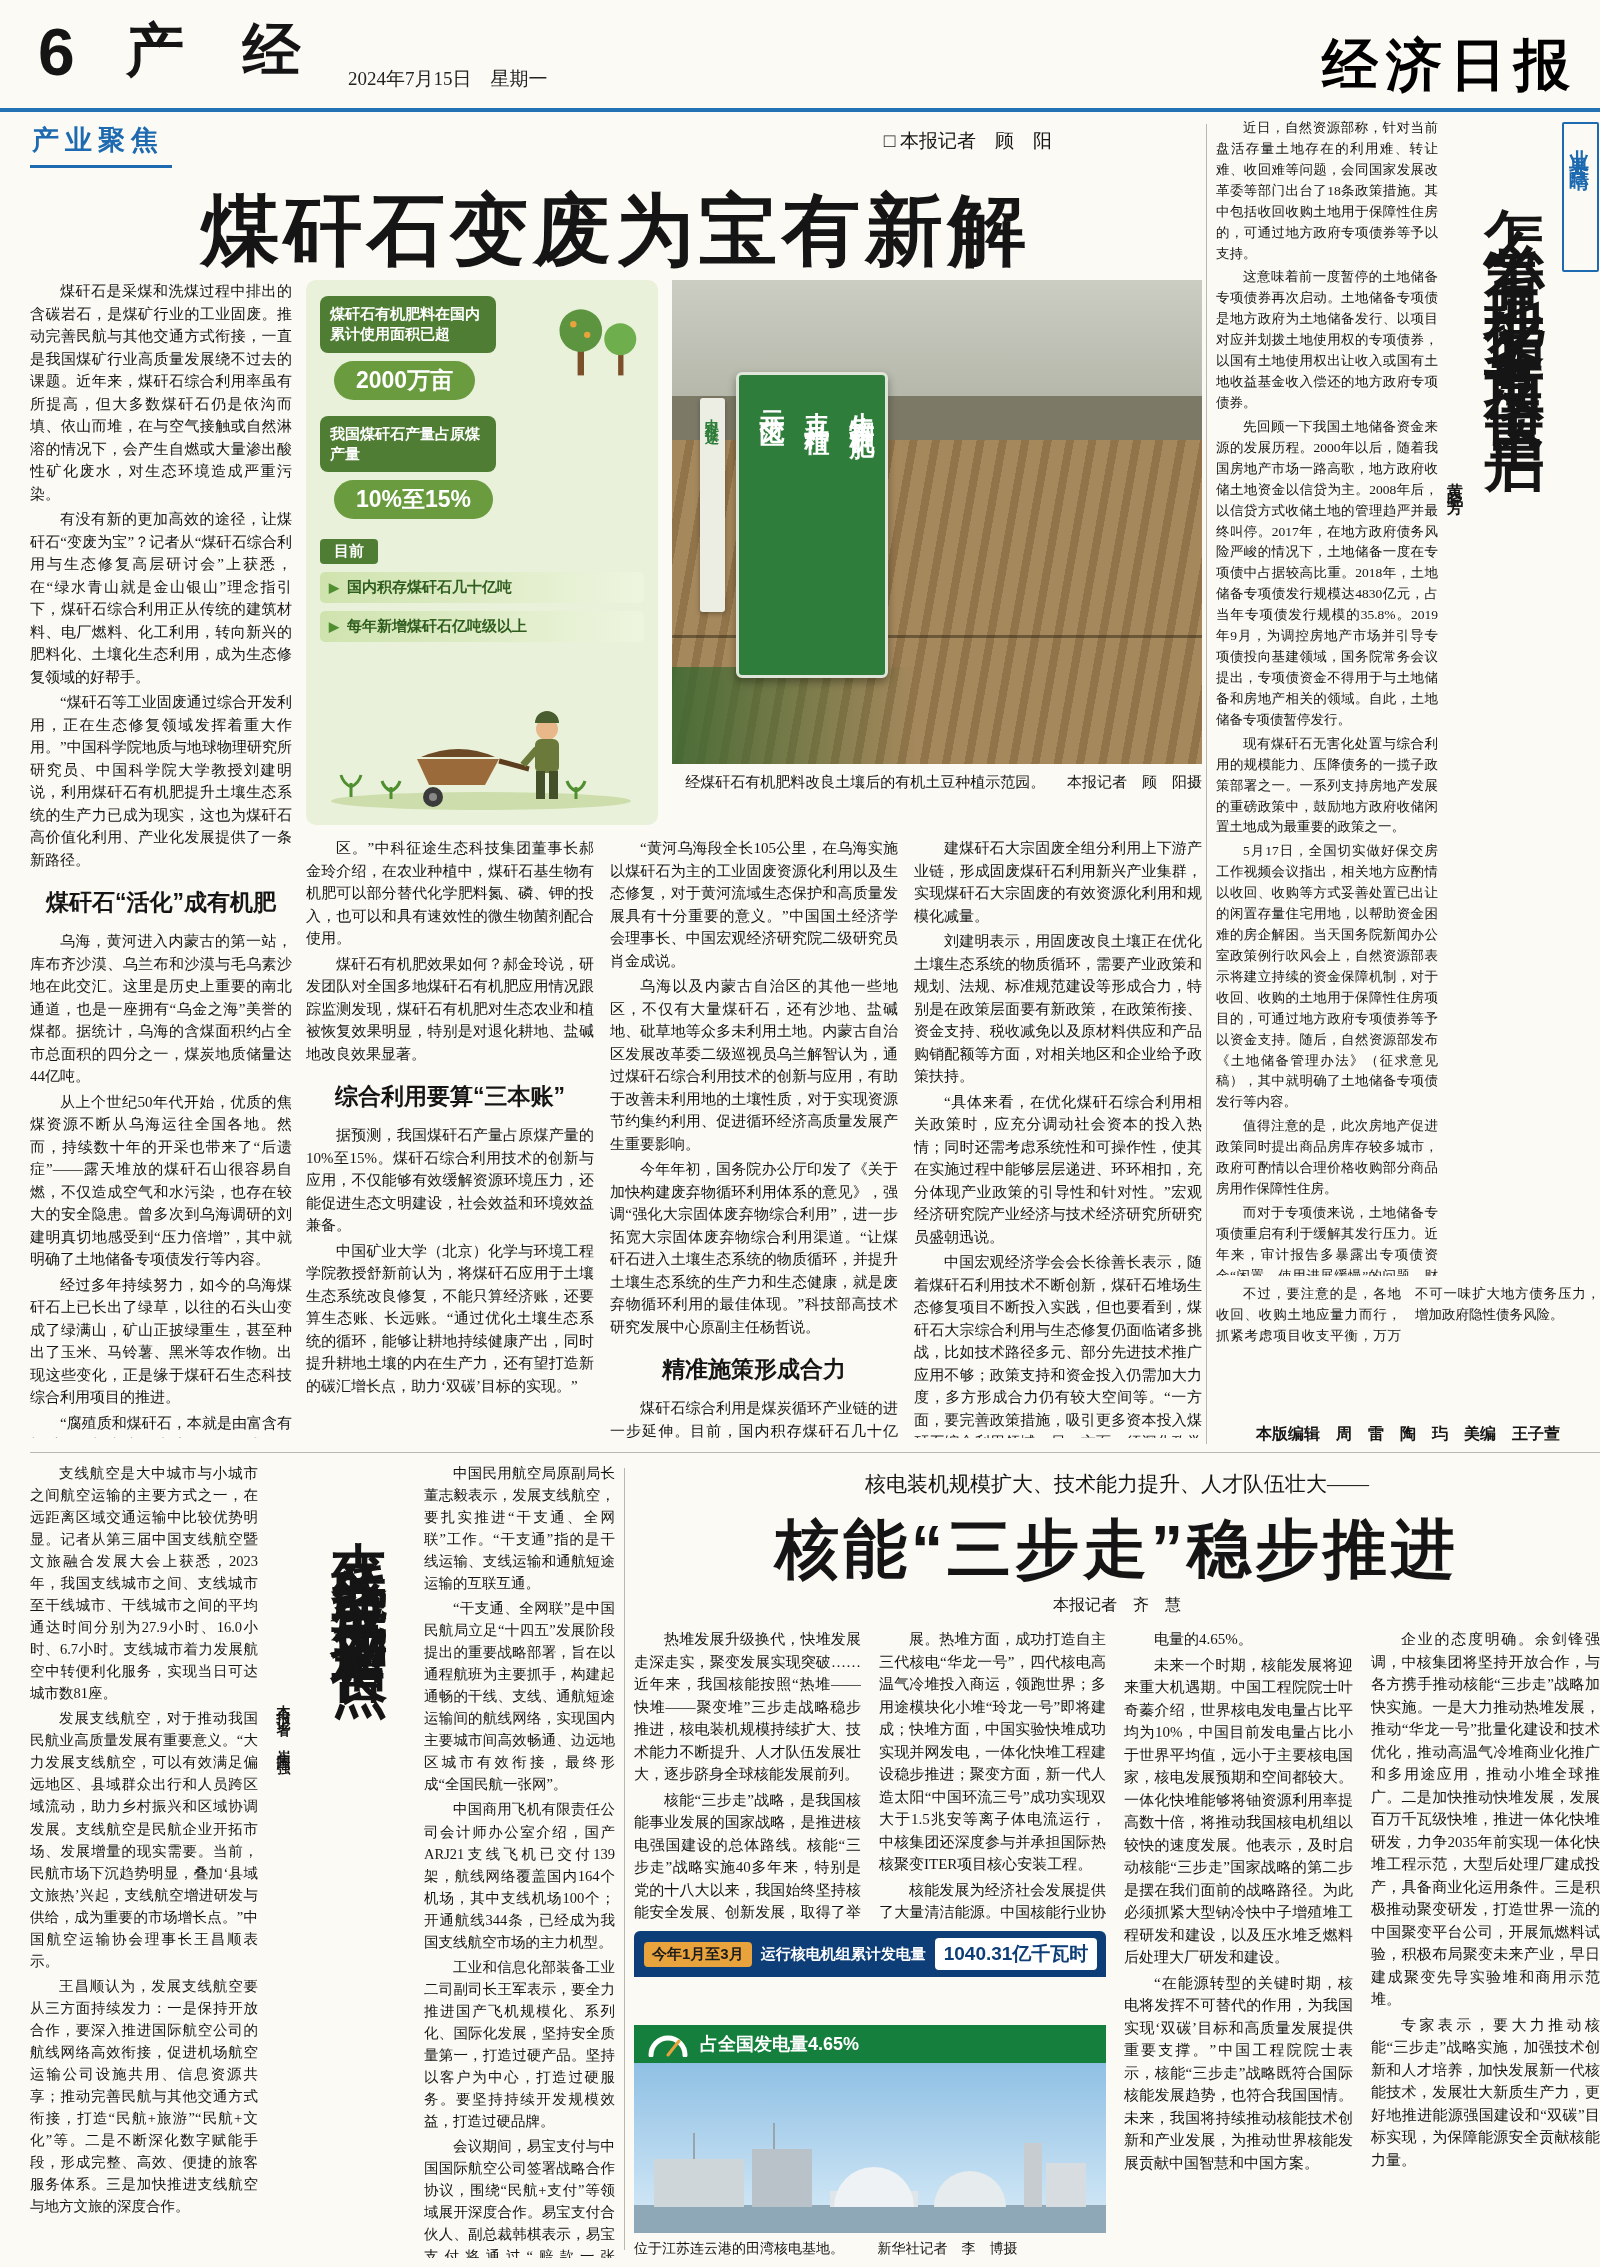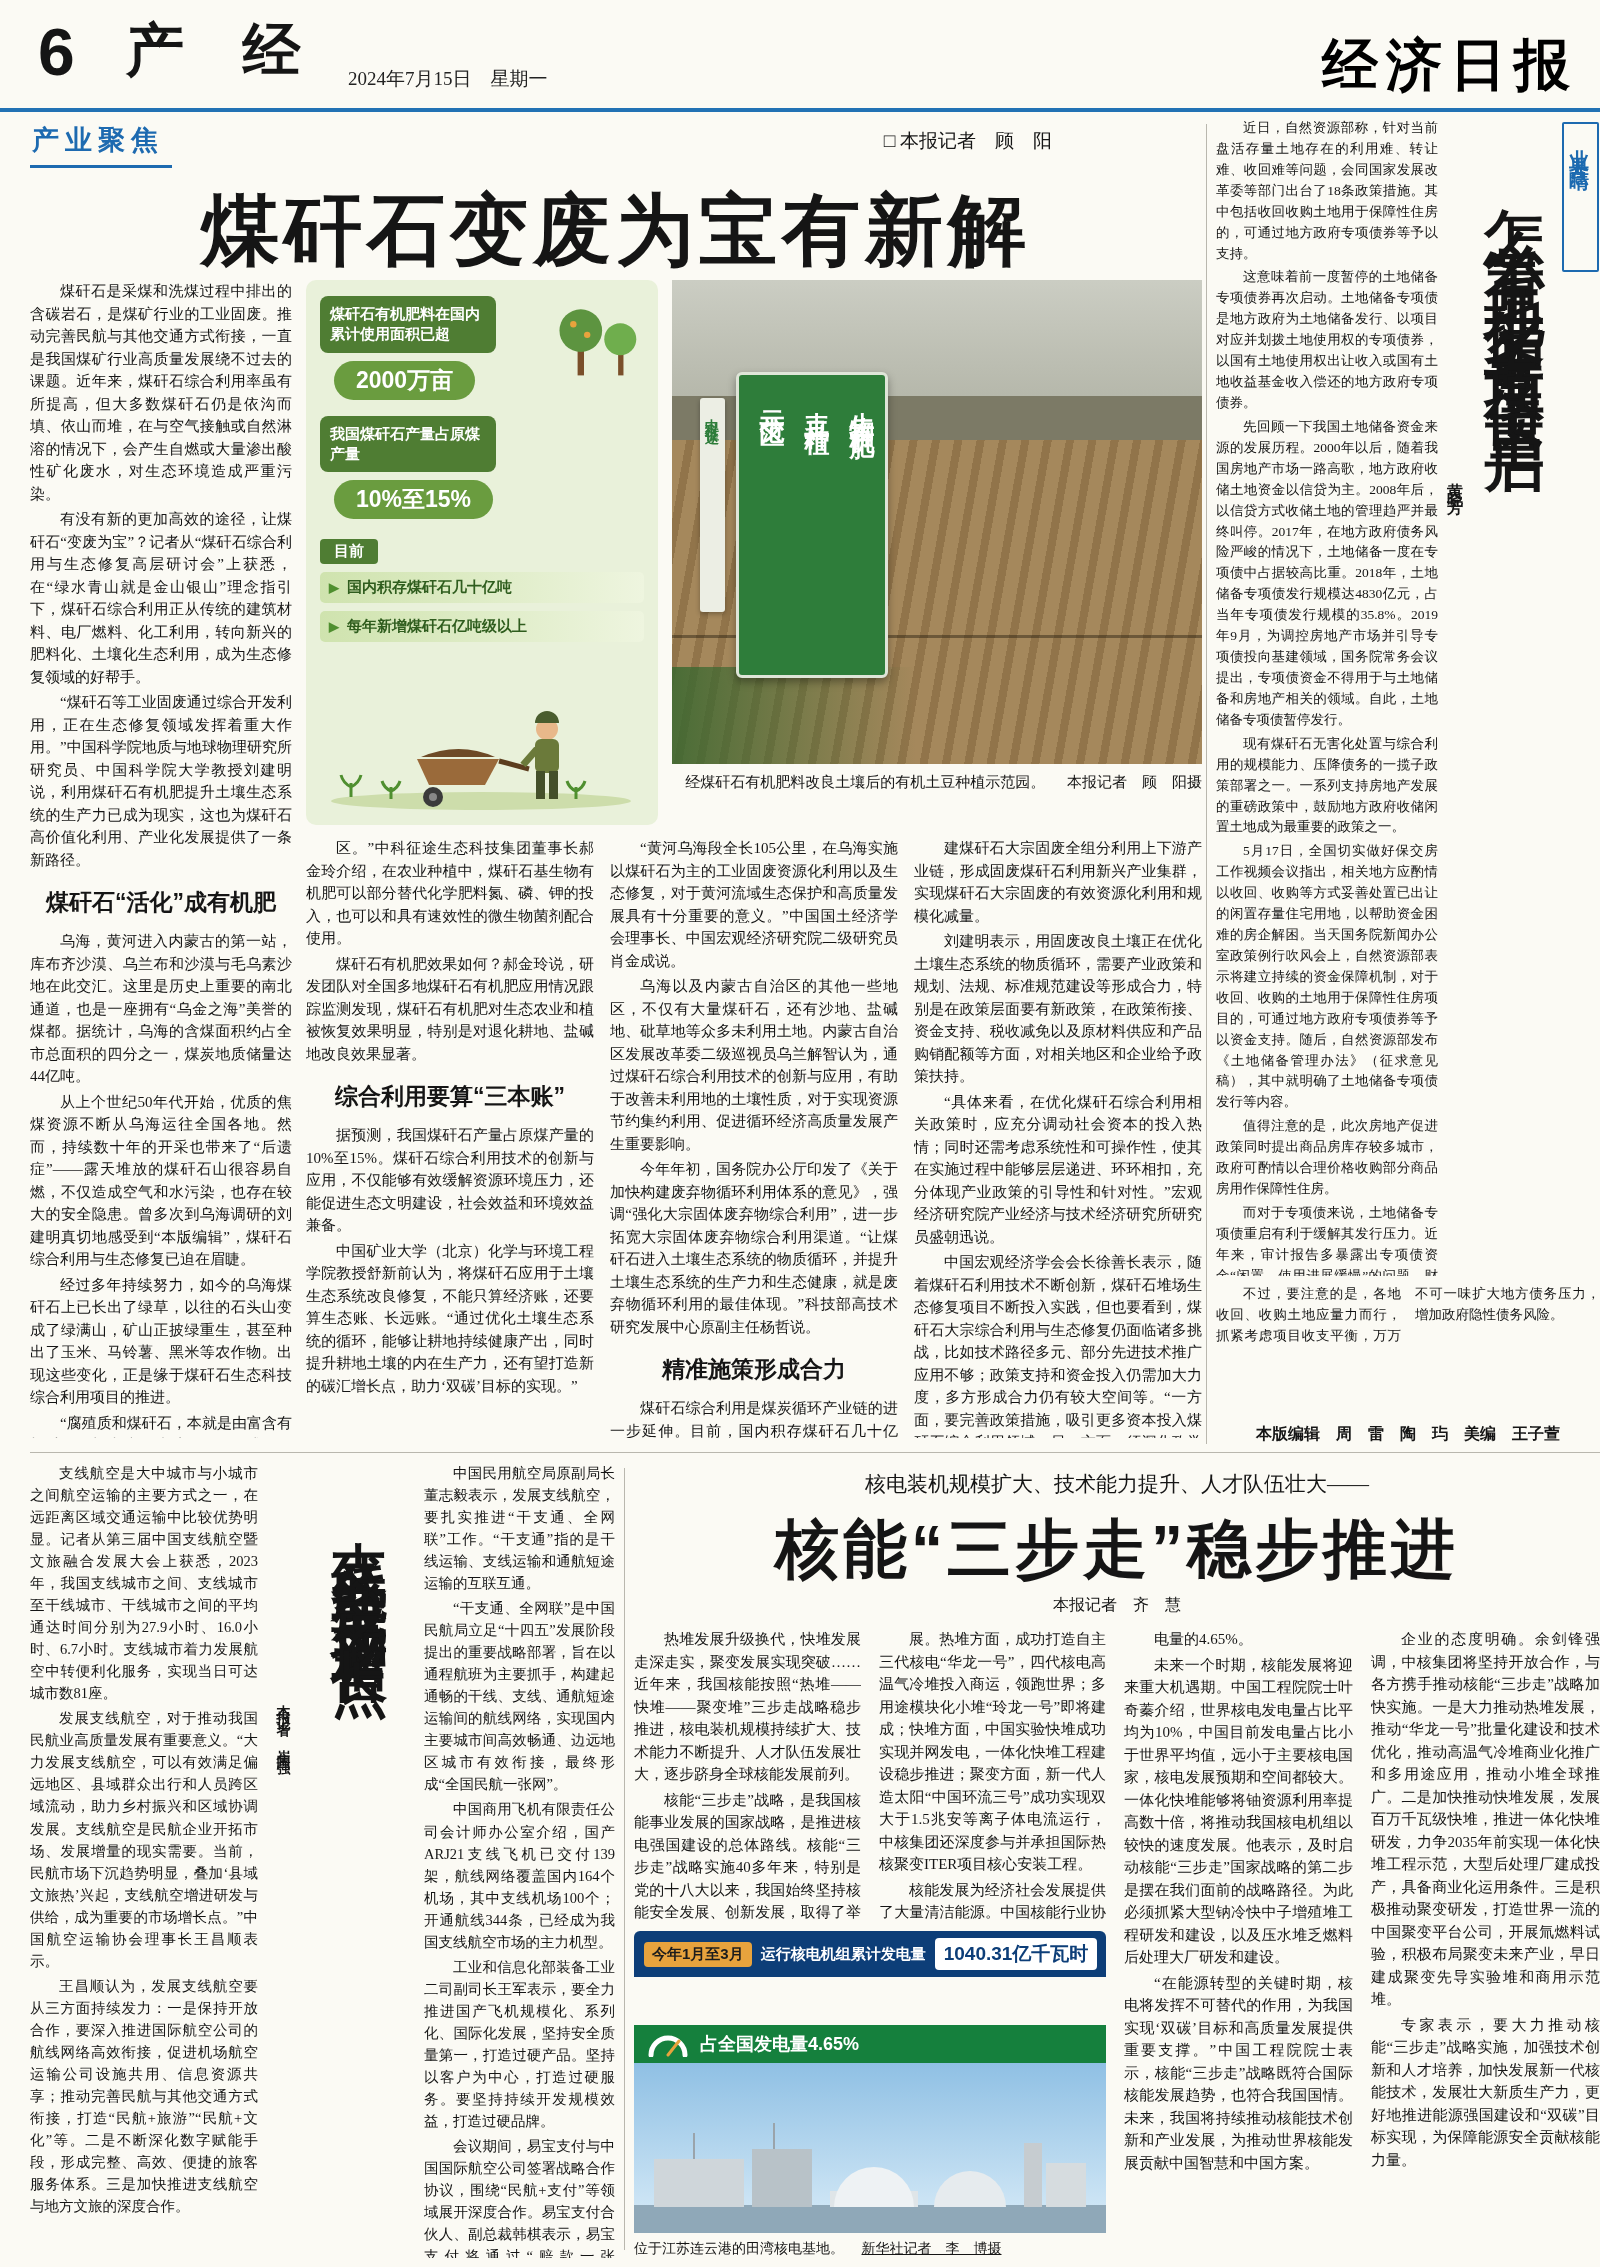--- a/index.html
+++ b/index.html
@@ -124,21 +124,21 @@
   .nu-chip { background:#e8a33d; color:#1c1c1c; font:700 15px "Liberation Sans",sans-serif;
              padding:3px 8px; border-radius:4px; white-space:nowrap; }
   .nu-banner-label { color:#fff; font:700 15px "Liberation Sans",sans-serif; white-space:nowrap; }
   .nu-value { background:#fff; color:#0d3e78; font:900 19px "Liberation Sans",sans-serif;
               padding:3px 9px; border-radius:4px; white-space:nowrap; }
   .nu-share-row { display:flex; align-items:center; gap:10px; background:#15803d; padding:6px 12px;margin-top:48px; }
   .gauge-svg { width:44px; height:26px; }
   .nu-share-text { color:#fff; font:700 18px "Liberation Sans",sans-serif; }
   .nu-photo-svg { display:block; width:472px; height:170px; }
   .nu-caption { font-size:14px; padding-top:7px; }
-  .nu-caption .credit { margin-left:14px;text-decoration:underline; }
+  .nu-caption .credit { margin-left:30px; }
 </style>
 </head>
 <body>
 
 <div id="page">
 
   <div class="masthead">
     <span class="page-num">6</span>
     <span class="section-name">产 经</span>
     <span class="date-line">2024年7月15日　星期一</span>
@@ -159,21 +159,21 @@
     <div class="g-body">
       <div class="g-col1 clip">
         <div>
             <p class="para">煤矸石是采煤和洗煤过程中排出的含碳岩石，是煤矿行业的工业固废。推动完善民航与其他交通方式衔接，一直是我国煤矿行业高质量发展绕不过去的课题。近年来，煤矸石综合利用率虽有所提高，但大多数煤矸石仍是依沟而填、依山而堆，在与空气接触或自然淋溶的情况下，会产生自燃或大量渗出酸性矿化废水，对生态环境造成严重污染。</p>
             <p class="para">有没有新的更加高效的途径，让煤矸石“变废为宝”？记者从“煤矸石综合利用与生态修复高层研讨会”上获悉，在“绿水青山就是金山银山”理念指引下，煤矸石综合利用正从传统的建筑材料、电厂燃料、化工利用，转向新兴的肥料化、土壤化生态利用，成为生态修复领域的好帮手。</p>
             <p class="para">“煤矸石等工业固废通过综合开发利用，正在生态修复领域发挥着重大作用。”中国科学院地质与地球物理研究所研究员、中国科学院大学教授刘建明说，利用煤矸石有机肥提升土壤生态系统的生产力已成为现实，这也为煤矸石高价值化利用、产业化发展提供了一条新路径。</p>
           </div>
         <div class="subhead">煤矸石“活化”成有机肥</div>
         <div>
             <p class="para">乌海，黄河进入内蒙古的第一站，库布齐沙漠、乌兰布和沙漠与毛乌素沙地在此交汇。这里是历史上重要的南北通道，也是一座拥有“乌金之海”美誉的煤都。据统计，乌海的含煤面积约占全市总面积的四分之一，煤炭地质储量达44亿吨。</p>
-            <p class="para">从上个世纪50年代开始，优质的焦煤资源不断从乌海运往全国各地。然而，持续数十年的开采也带来了“后遗症”——露天堆放的煤矸石山很容易自燃，不仅造成空气和水污染，也存在较大的安全隐患。曾多次到乌海调研的刘建明真切地感受到“本版编辑”，煤矸石综合利用与生态修复已迫在眉睫。</p>
+            <p class="para">从上个世纪50年代开始，优质的焦煤资源不断从乌海运往全国各地。然而，持续数十年的开采也带来了“后遗症”——露天堆放的煤矸石山很容易自燃，不仅造成空气和水污染，也存在较大的安全隐患。曾多次到乌海调研的刘建明真切地感受到“压力倍增”，其中就明确了土地储备专项债发行等内容。</p>
             <p class="para">经过多年持续努力，如今的乌海煤矸石上已长出了绿草，以往的石头山变成了绿满山，矿山正披绿重生，甚至种出了玉米、马铃薯、黑米等农作物。出现这些变化，正是缘于煤矸石生态科技综合利用项目的推进。</p>
             <p class="para">“腐殖质和煤矸石，本就是由富含有机质的有机土壤在地质作用下形成的。因此，煤矸石经一定的活化处理和复配加工后，回归土壤生态系统是自然而然的。而此时煤矸石中的炭质，就成为土壤中最宝贵的物质——‘土壤腐殖质’。”刘建明说。</p>
           </div>
       </div>
       <div class="g-right">
         <div class="g-media">
 
           <div class="g-info">
             <div class="info-box">煤矸石有机肥料在国内累计使用面积已超</div>
             <div class="info-pill">2000万亩</div>

